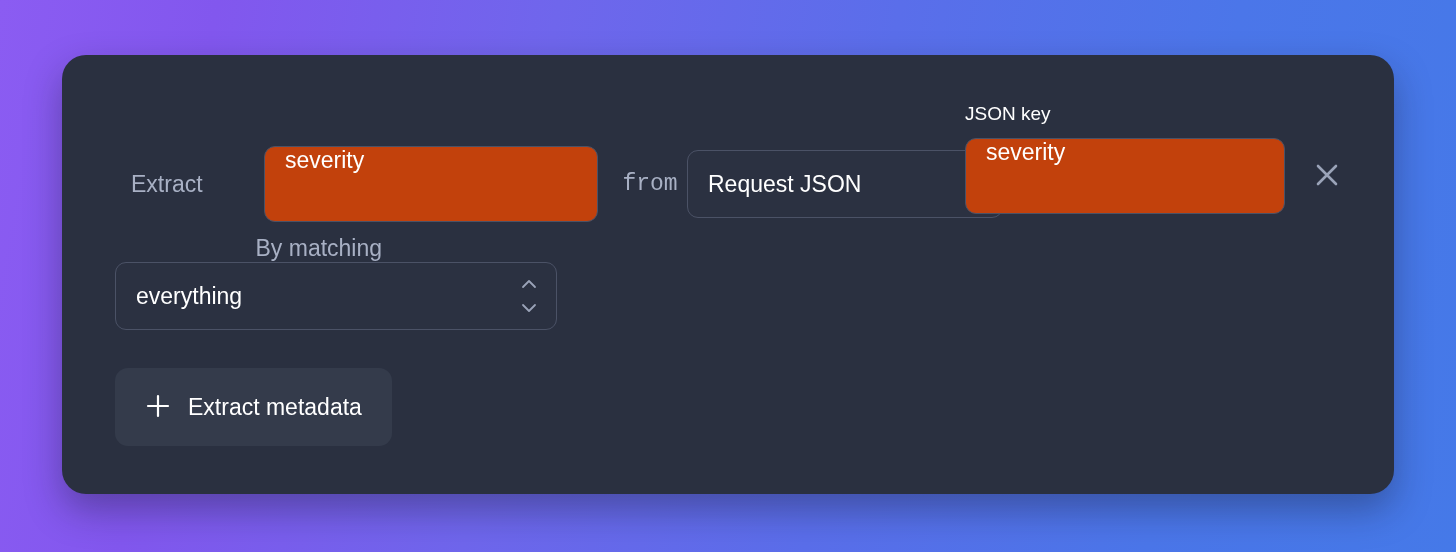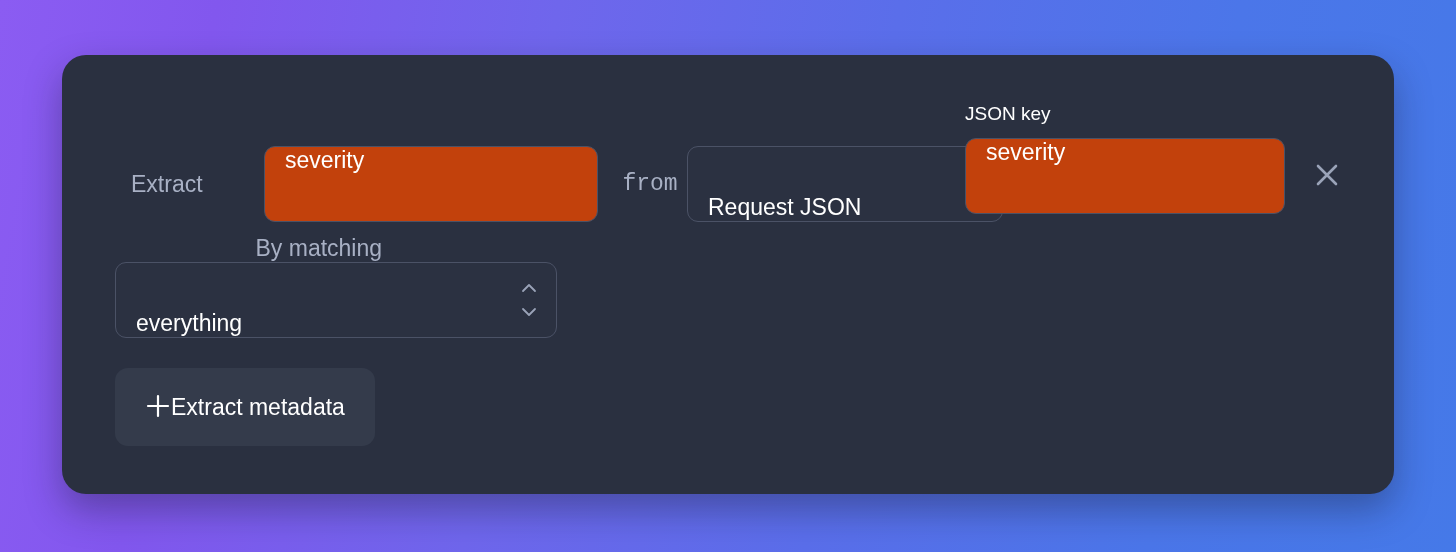--- a/index.html
+++ b/index.html
@@ -73,23 +73,23 @@
   .input-severity { width: 334px; }
   .input-jsonkey { width: 320px; }
 
   
   .select {
     box-sizing: border-box;
     position: relative;
     background: #2b3141;
     border: 1px solid #4b5266;
     border-radius: 11px;
-    height: 76px;
-    display: flex;
-    align-items: flex-end;
+    height: 68px;
+    display: flex;
+    align-items: center;
     padding: 0 20px;
     cursor: pointer;
   }
   .select-source { width: 316px; }
   .select-matching { width: 442px; }
 
   .select-value {
     color: #ffffff;
     font-size: 23px;
     white-space: nowrap;
@@ -144,20 +144,21 @@
     position: absolute;
     left: 53px;
     top: 313px;
     height: 78px;
     box-sizing: border-box;
     background: #343b4b;
     border: none;
     border-radius: 13px;
     display: flex;
     align-items: center;
+    gap: 17px;
     padding: 0 30px;
     cursor: pointer;
     font-family: "Liberation Sans", sans-serif;
   }
   .add-button-label {
     color: #ffffff;
     font-size: 23px;
     white-space: nowrap;
   }
   .plus-icon { display: block; }

